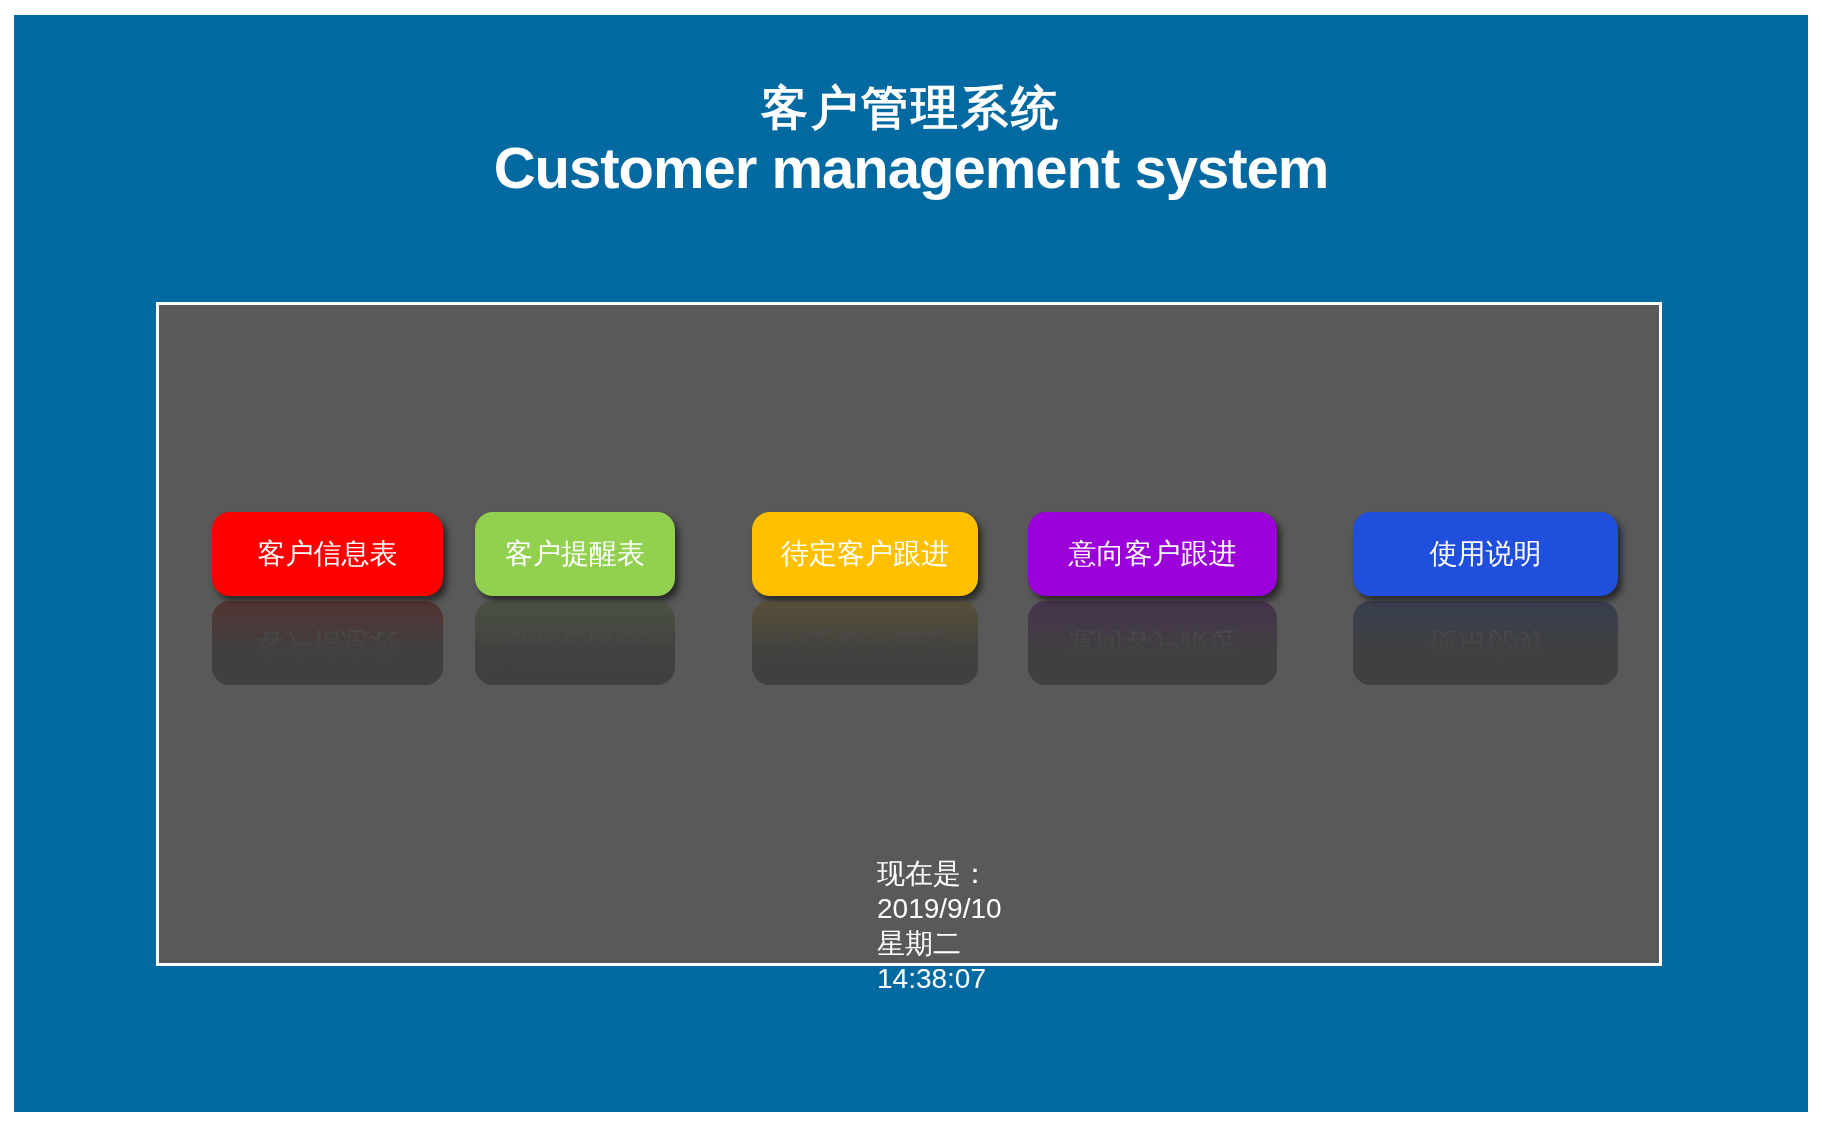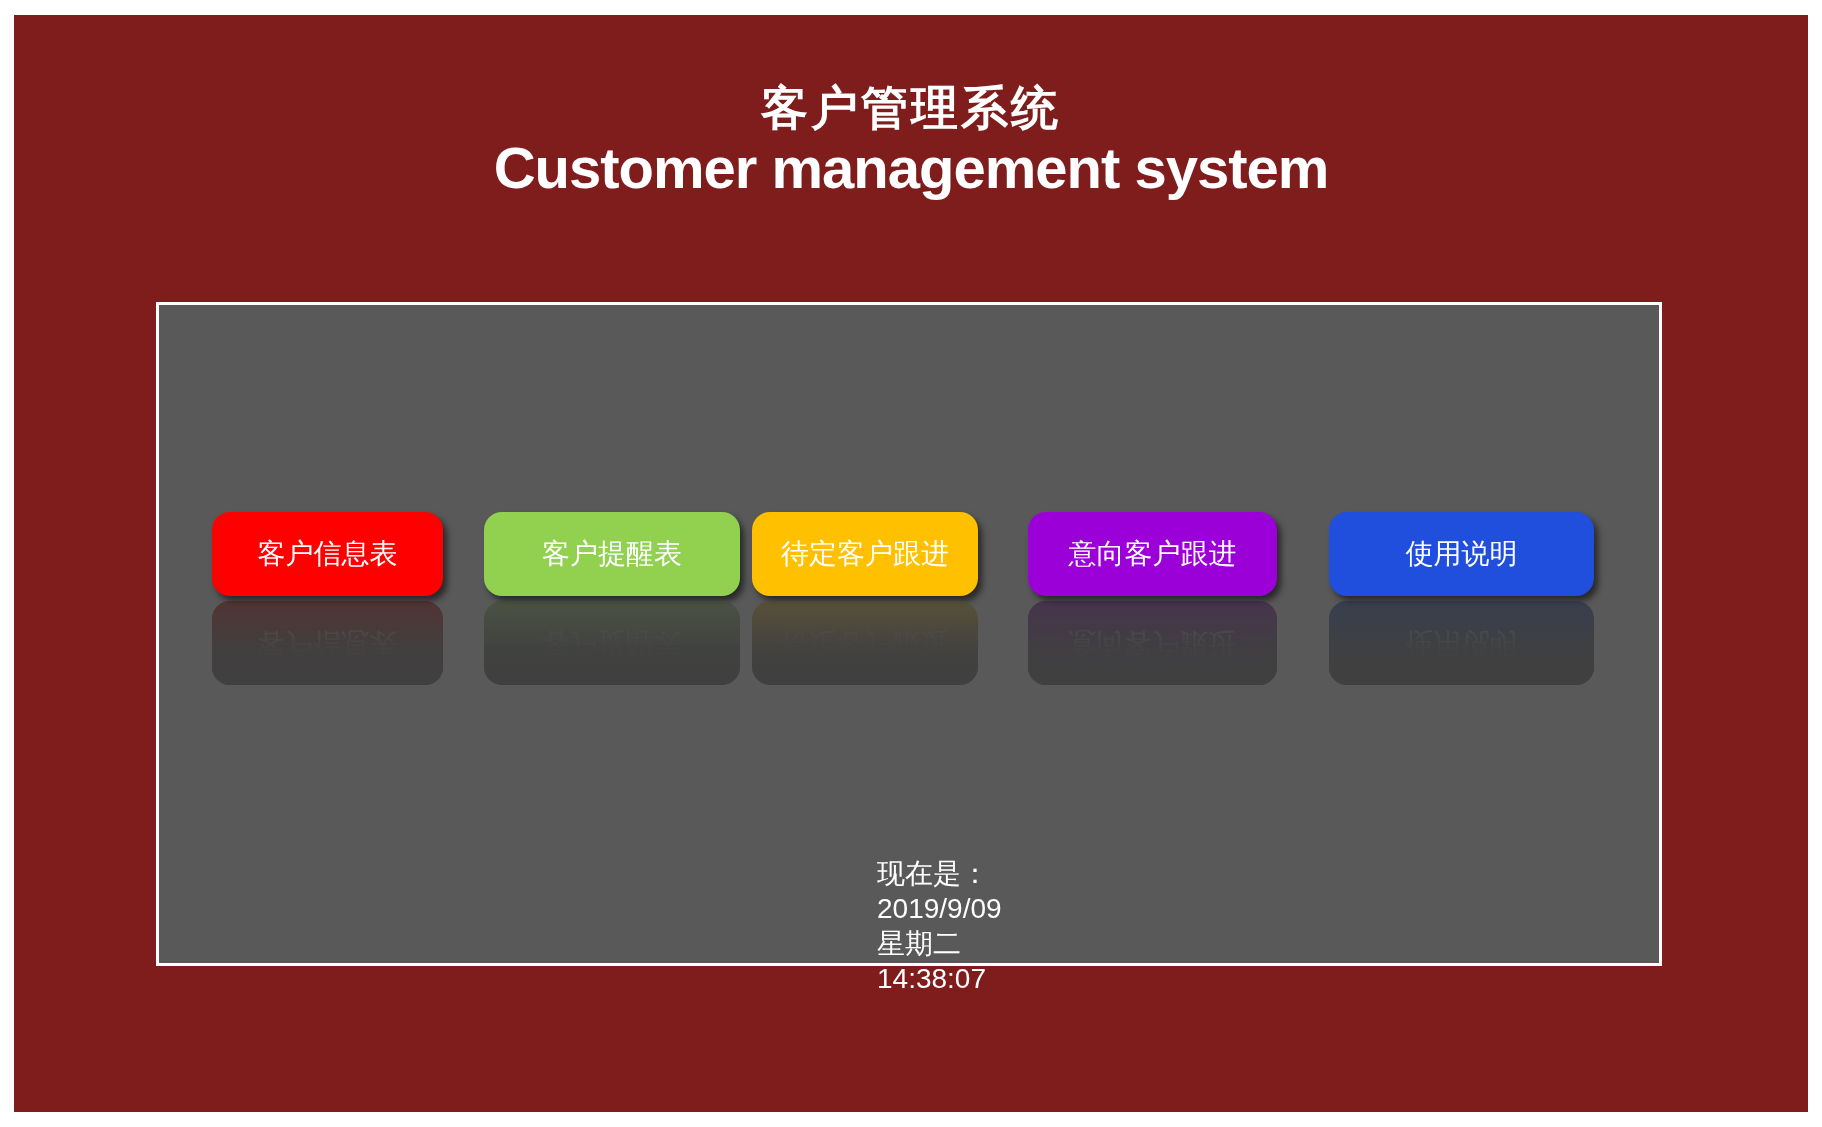--- a/index.html
+++ b/index.html
@@ -6,21 +6,21 @@
   html, body { width: 1822px; height: 1127px; }
   body {
     background: #ffffff;
     font-family: "Liberation Sans", "DejaVu Sans", sans-serif;
     overflow: hidden;
   }
   .app-background {
     position: absolute;
     left: 14px; top: 15px;
     width: 1794px; height: 1097px;
-    background: #7f1d1d;
+    background: #0369a1;
   }
   .title-block { text-align: center; color: #ffffff; }
   .title-cn {
     margin-top: 66px;
     font-size: 47px;
     line-height: 1.15;
     font-weight: 700;
     letter-spacing: 3px;
   }
   .title-en {
@@ -32,24 +32,24 @@
   .main-panel {
     position: absolute;
     left: 142px; top: 287px;
     width: 1506px; height: 664px;
     background: #595959;
     border: 3px solid #ffffff;
   }
   .buttons-row { position: absolute; left: 0; top: 0; width: 100%; height: 100%; }
   .btn-slot { position: absolute; top: 207px; height: 84px; }
   .slot-0 { left: 53px;  width: 231px; border-radius: 8px; }
-  .slot-1 { left: 325px; width: 256px; }
+  .slot-1 { left: 316px; width: 200px; }
   .slot-2 { left: 593px; width: 226px; }
   .slot-3 { left: 869px; width: 249px; }
-  .slot-4 { left: 1170px; width: 265px; }
+  .slot-4 { left: 1194px; width: 265px; }
   .menu-button {
     position: absolute;
     left: 0; top: 0;
     width: 100%; height: 100%;
     border: none;
     border-radius: 18px;
     color: #ffffff;
     font-family: "Liberation Sans", "DejaVu Sans", sans-serif;
     font-size: 28px;
     display: flex;
@@ -146,19 +146,19 @@
       <span class="btn-label">使用说明</span>
     </button>
     <div class="btn-reflection" style="background: rgb(31, 79, 220);">
       <span class="btn-label">使用说明</span>
     </div>
   </div>
 </div>
 
     <div class="datetime-row">
       <span>现在是：</span>
-      <span>2019/9/09</span>
+      <span>2019/9/10</span>
       <span>星期二</span>
       <span>14:38:07</span>
     </div>
   </div>
 
 </div>
 
 </body></html>

